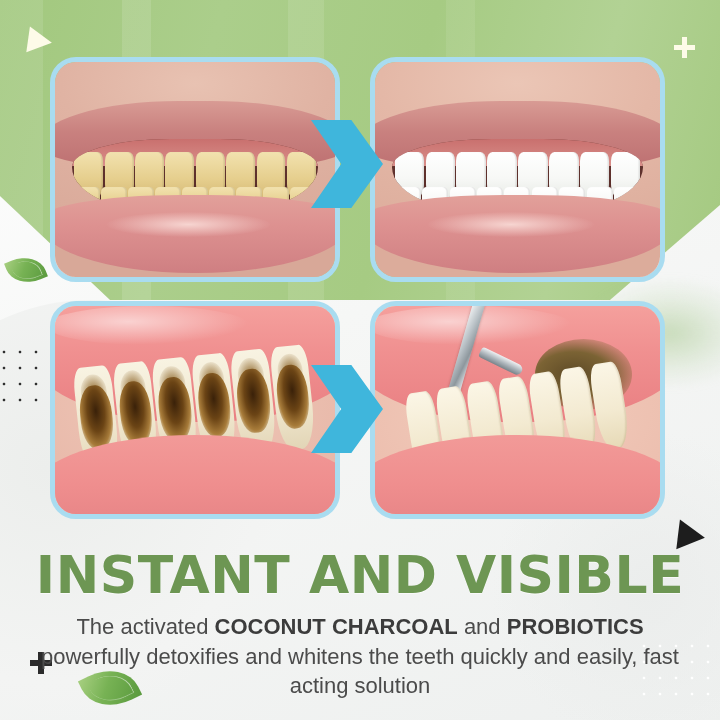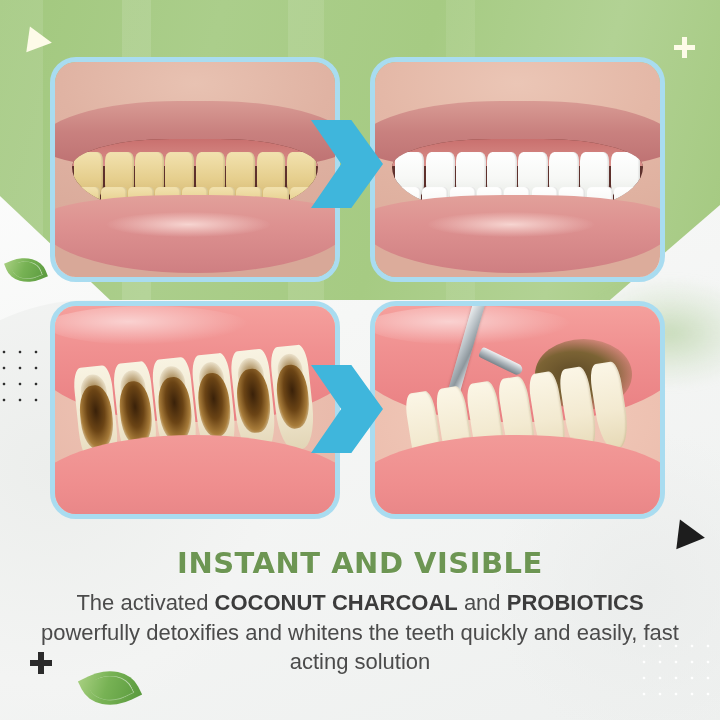--- a/index.html
+++ b/index.html
@@ -329,21 +329,21 @@
   
   .textblock {
     position: absolute;
     left: 0;
     top: 548px;
     width: 720px;
     text-align: center;
   }
   .headline {
     margin: 0;
-    font-size: 29px;
+    font-size: 52px;
     line-height: 1.04;
     font-weight: 700;
     letter-spacing: 0.5px;
     color: #6d9653;
     font-family: "DejaVu Sans", sans-serif;
     text-shadow: 0 1px 0 rgba(255,255,255,0.6);
   }
   .subcopy {
     margin: 10px 0 0 0;
     font-size: 22px;

